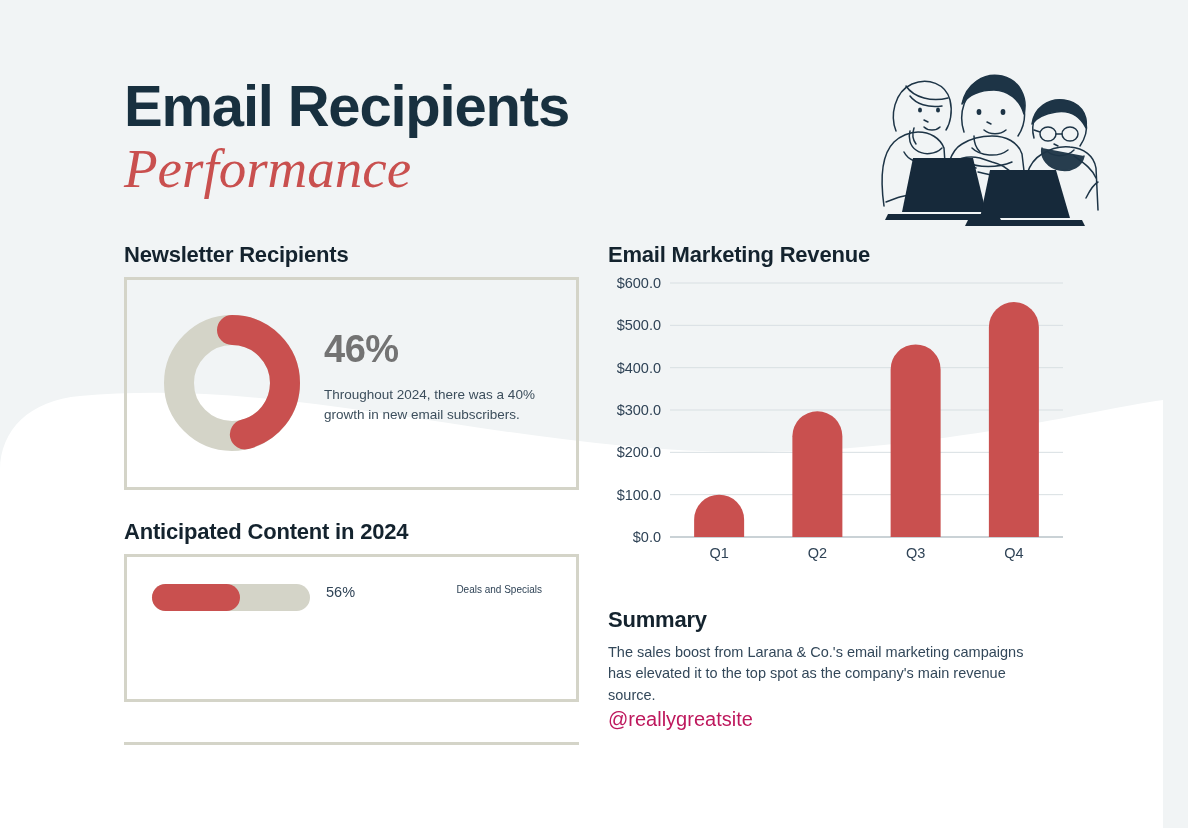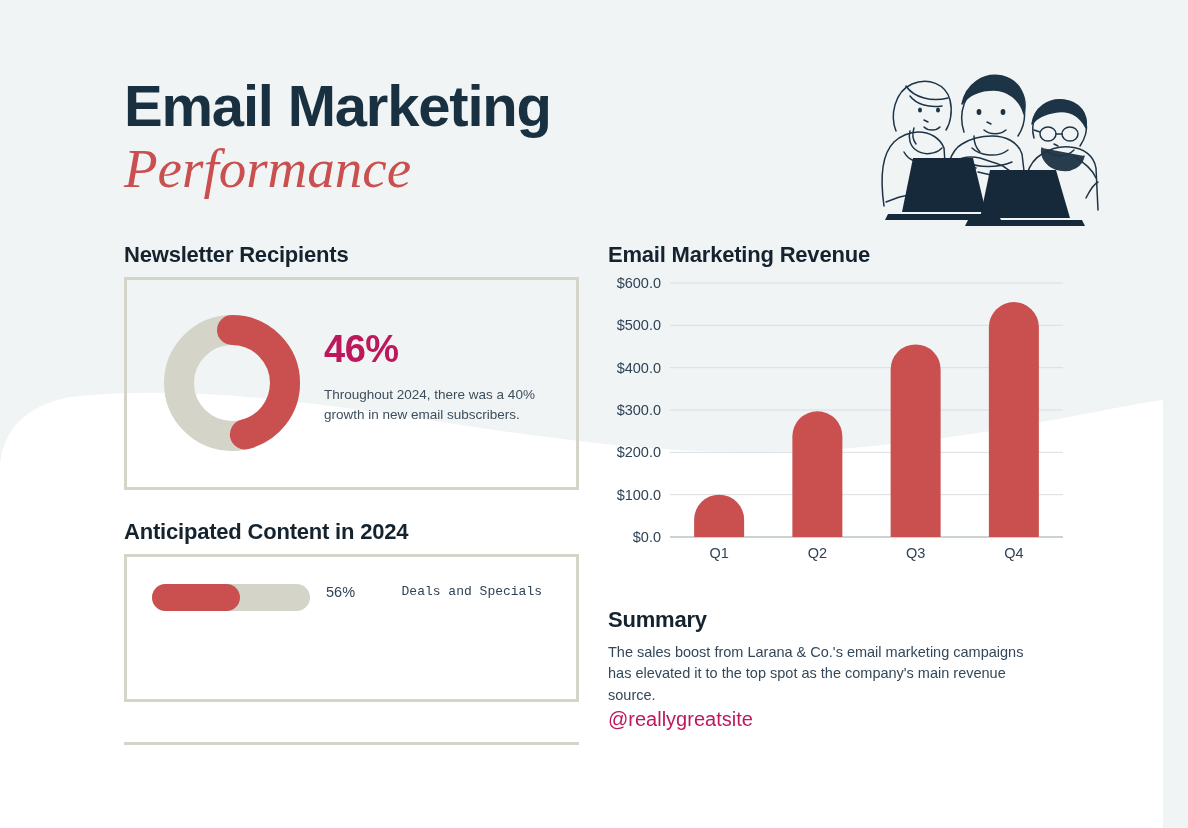--- a/index.html
+++ b/index.html
@@ -116,21 +116,21 @@
   .donut-stats {
     position: absolute;
     left: 324px;
     top: 330px;
     width: 225px;
     z-index: 3;
   }
   .donut-pct {
     font-size: 38px;
     font-weight: bold;
-    color: #be185d;
+    color: #737373;
     letter-spacing: -0.5px;
     line-height: 1;
   }
   .donut-desc {
     margin-top: 17px;
     font-size: 13.5px;
     line-height: 1.48;
     color: #3c4e5c;
   }
 
@@ -163,27 +163,26 @@
     background: #c9504f;
   }
   .prog-pct {
     margin-left: 16px;
     font-size: 14.5px;
     color: #2f4356;
     width: 54px;
     flex: none;
   }
   .prog-label {
-    font-size: 13px;
+    font-size: 10px;
     color: #2f4356;
     flex: 1;
     text-align: right;
     padding-right: 10px;
     white-space: nowrap;
-    font-family: Liberation Mono, monospace;
   }
 
   
   .divider {
     position: absolute;
     left: 124px;
     top: 742px;
     width: 455px;
     height: 3px;
     background: #d4d4c8;
@@ -223,21 +222,21 @@
 </head>
 <body>
 
 <div id="poster">
 
   <svg class="bg-wave" viewBox="0 0 1188 828" preserveAspectRatio="none">
     <path d="M 0,828 L 0,470 C 0,430 30,400 80,396 C 300,376 520,455 760,452 C 940,450 1080,412 1163,400 L 1163,828 Z" fill="#ffffff"></path>
   </svg>
 
   <div class="title-block">
-    <div class="title-line1">Email Marketing</div>
+    <div class="title-line1">Email Recipients</div>
     <div class="title-line2">Performance</div>
   </div>
 
   <svg class="illustration" viewBox="0 0 245 200">
     <g fill="none" stroke="#1d3446" stroke-width="1.5" stroke-linecap="round" stroke-linejoin="round">
 
       <path d="M26 178 C22 150 24 126 36 114 C42 108 52 104 60 104 C72 104 82 110 86 120 L88 150"></path>
       <path d="M38 103 C32 88 36 64 54 56 C70 49 88 56 92 72 C95 84 92 96 88 102"></path>
       <path d="M48 58 C56 70 74 74 90 70"></path>
       <path d="M52 68 C58 76 70 80 84 78"></path>

